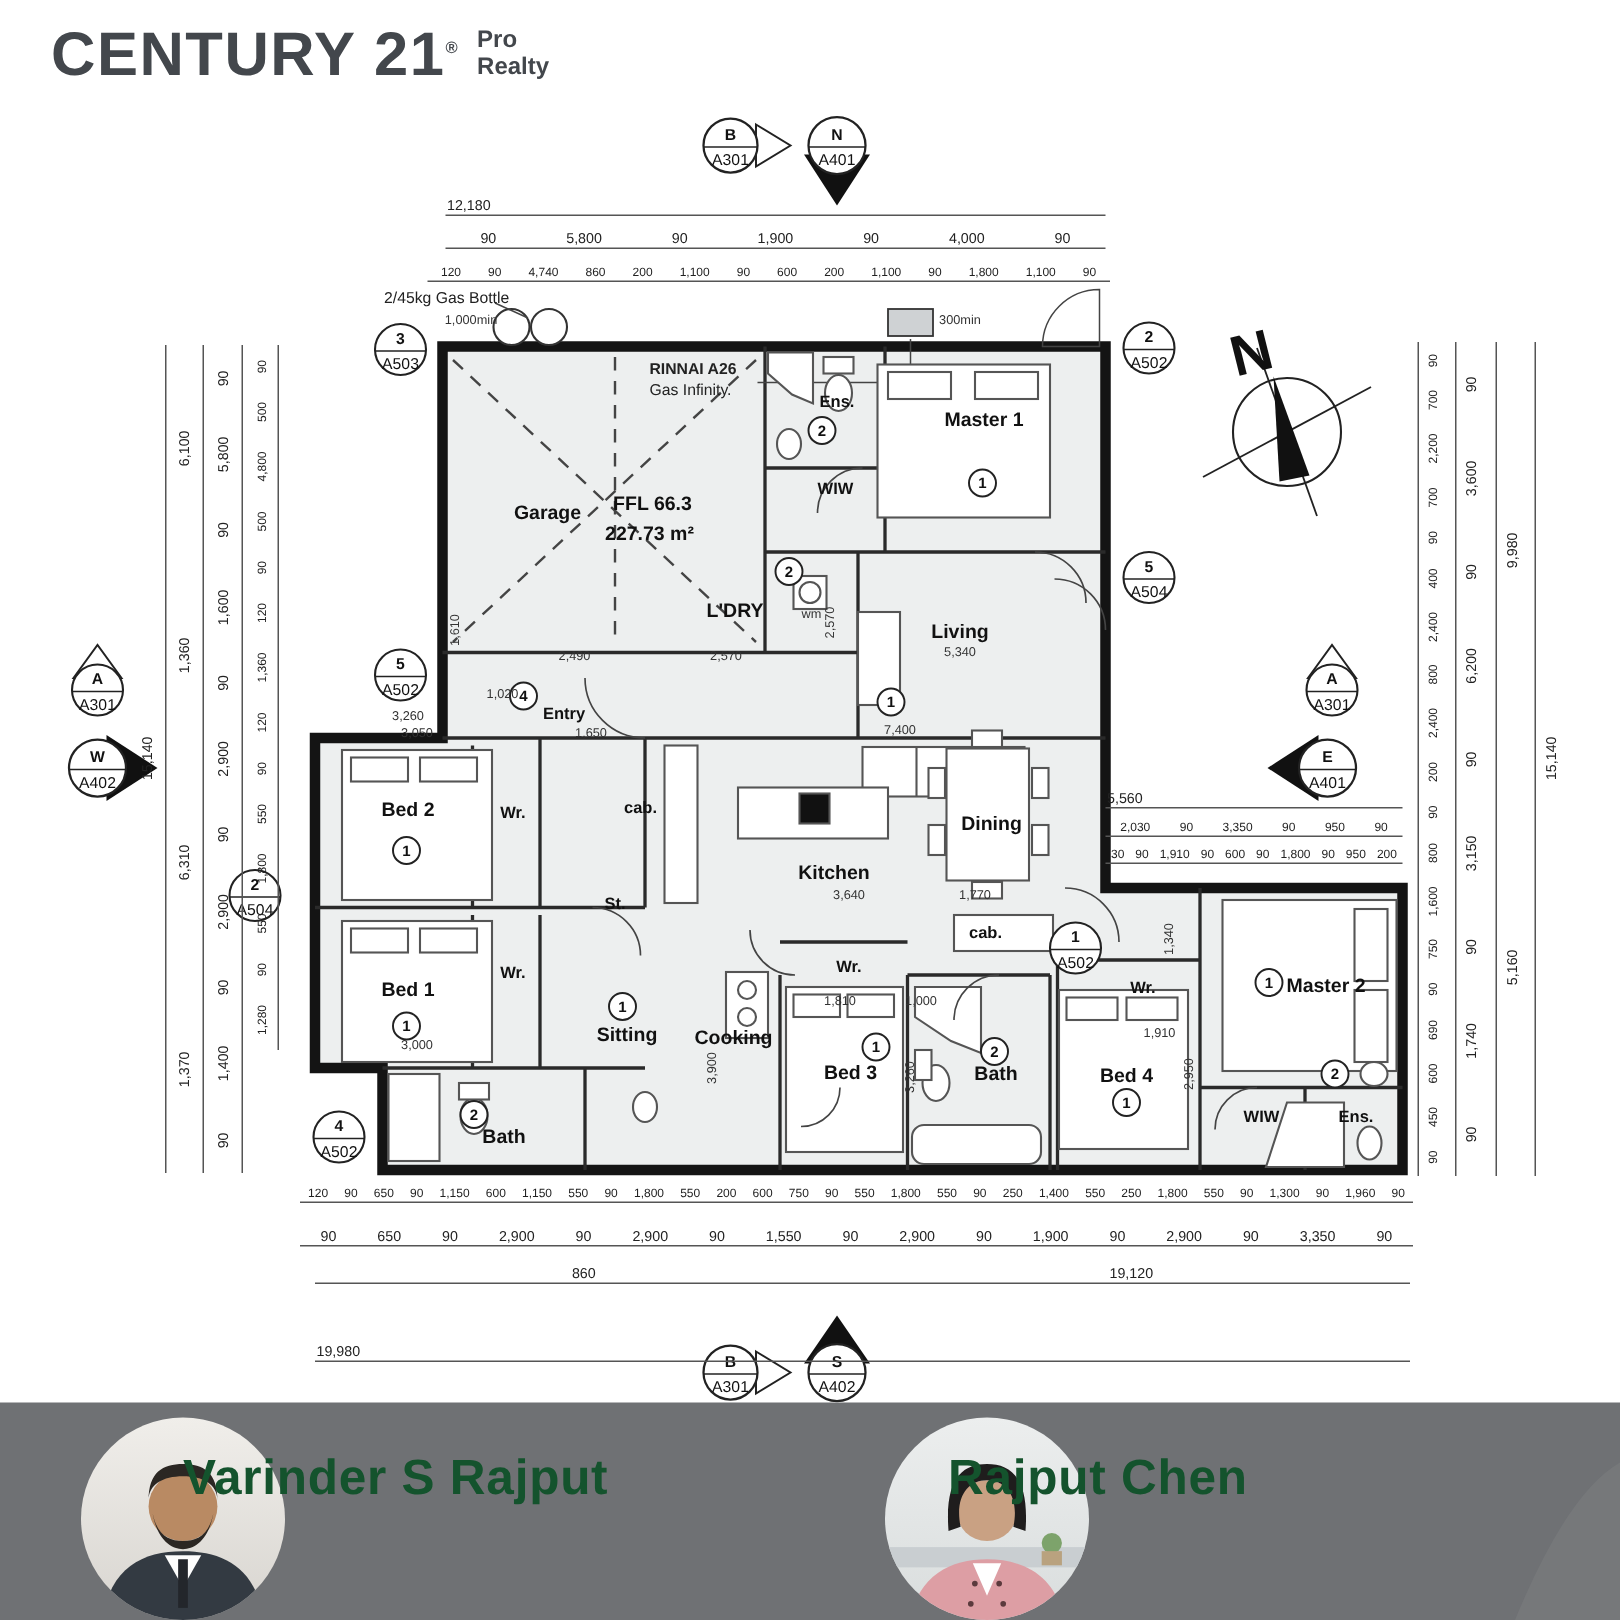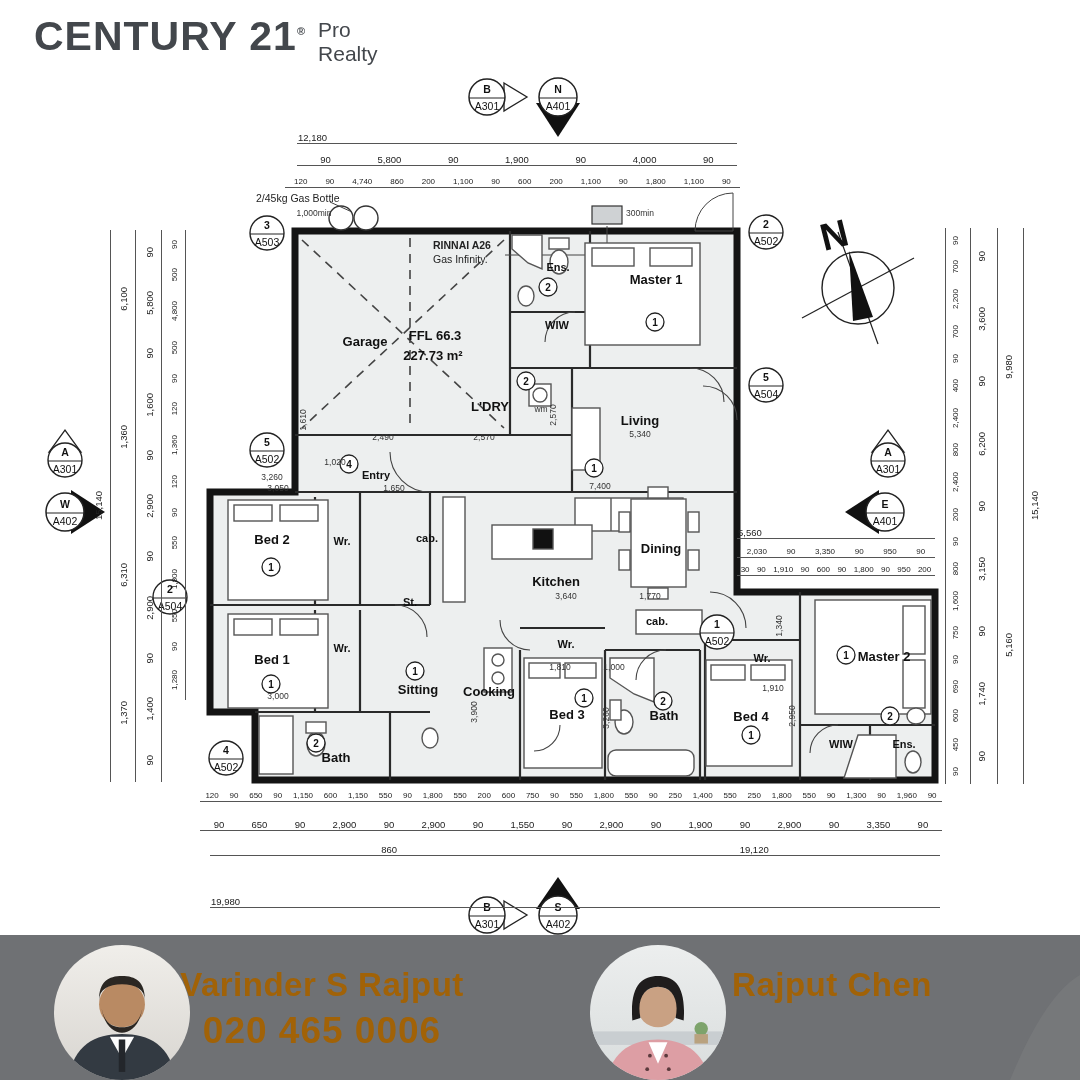--- a/index.html
+++ b/index.html
@@ -2,21 +2,21 @@
 <html><head>
 <meta charset="utf-8">
 <style>
   html,body{margin:0;padding:0;background:#fff;}
   .canvas{position:relative;width:1080px;height:1080px;background:#fff;overflow:hidden;
           font-family:"Liberation Sans",sans-serif;}
   
   .logo{position:absolute;left:34px;top:16px;display:flex;align-items:flex-start;color:#43474c;}
   .logo .c21{font-size:41px;font-weight:bold;letter-spacing:1px;line-height:1;}
   .logo .reg{font-size:11px;vertical-align:super;}
-  .logo .sub{margin-left:12px;margin-top:2px;font-size:21px;font-weight:normal;line-height:1.15;}
+  .logo .sub{margin-left:12px;margin-top:2px;font-size:16px;font-weight:bold;line-height:1.15;}
   
   svg.plan{position:absolute;left:0;top:0;}
   svg.plan text{font-family:"Liberation Sans",sans-serif;}
   .rm{font-size:13px;font-weight:bold;fill:#111;text-anchor:middle;}
   .rs{font-size:11px;font-weight:bold;fill:#111;text-anchor:middle;}
   .nt{font-size:10.5px;fill:#222;text-anchor:start;}
   .idim{font-size:8.5px;fill:#333;text-anchor:middle;}
   .mk{font-size:10.5px;fill:#111;text-anchor:middle;font-weight:bold;}
   .mks{font-size:10.5px;fill:#111;text-anchor:middle;}
   .refn{font-size:10px;fill:#111;text-anchor:middle;font-weight:bold;}
@@ -30,21 +30,21 @@
           align-items:center;font-size:9.5px;color:#222;}
   .vchain.lr{border-right:1px solid #555;}
   .vchain.rl{border-left:1px solid #555;}
   .vchain span{writing-mode:vertical-rl;transform:rotate(180deg);line-height:1;padding:1px 0;}
   .vchain.f8{font-size:8px;}
   
   .footer{position:absolute;left:0;top:935px;width:1080px;height:145px;background:#6f7174;}
   .avatar{position:absolute;width:136px;height:135px;border-radius:50%;overflow:hidden;}
   .av1{left:54px;top:945px;background:linear-gradient(180deg,#f0eeea,#d8d5d0);}
   .av2{left:590px;top:945px;background:linear-gradient(180deg,#eceeee,#d9dddd);}
-  .agent-text{position:absolute;color:#a16207;text-align:center;width:400px;}
+  .agent-text{position:absolute;color:#14532d;width:400px;}
   .agent-name{font-size:33px;font-weight:bold;letter-spacing:.5px;}
   .agent-phone{font-size:37px;font-weight:bold;margin-top:6px;letter-spacing:1px;}
   .at1{left:122px;top:966px;}
   .at2{left:632px;top:966px;}
 </style>
 </head>
 <body>
 
 <div class="canvas">
 
@@ -598,21 +598,20 @@
       <path d="M10,100 C14,74 30,66 50,66 C70,66 86,74 90,100 Z" fill="#333a42"></path>
       <path d="M41,68 L50,84 L59,68 Z" fill="#fdfdfd"></path>
       <rect x="47.6" y="70" width="4.8" height="24" fill="#23262b"></rect>
       <circle cx="50" cy="44" r="17" fill="#b98a63"></circle>
       <path d="M33,41 C33,27 40,23 50,23 C60,23 67,27 67,41 C67,33 60,29 50,29 C40,29 33,33 33,41 Z" fill="#2b2723"></path>
       <path d="M35,47 C37,60 44,65 50,65 C56,65 63,60 65,47 C63,58 57,61 50,61 C43,61 37,58 35,47 Z" fill="#2b2723"></path>
     </svg>
   </div>
   <div class="agent-text at1">
     <div class="agent-name">Varinder S Rajput</div>
-    <div class="agent-phone">020 465 0006</div>
   </div>
 
   <div class="avatar av2">
     <svg viewBox="0 0 100 100" width="136" height="135">
       <rect x="0" y="64" width="100" height="10" fill="#c9ced1"></rect>
       <circle cx="82" cy="62" r="5" fill="#7da36b"></circle>
         <rect x="77" y="66" width="10" height="7" fill="#b9a27f"></rect>
       <path d="M12,100 C16,78 32,70 50,70 C68,70 84,78 88,100 Z" fill="#dd9ea4"></path>
       <path d="M43,72 L50,88 L57,72 Z" fill="#ffffff"></path>
       <circle cx="44" cy="82" r="1.4" fill="#5b3a3d"></circle>

